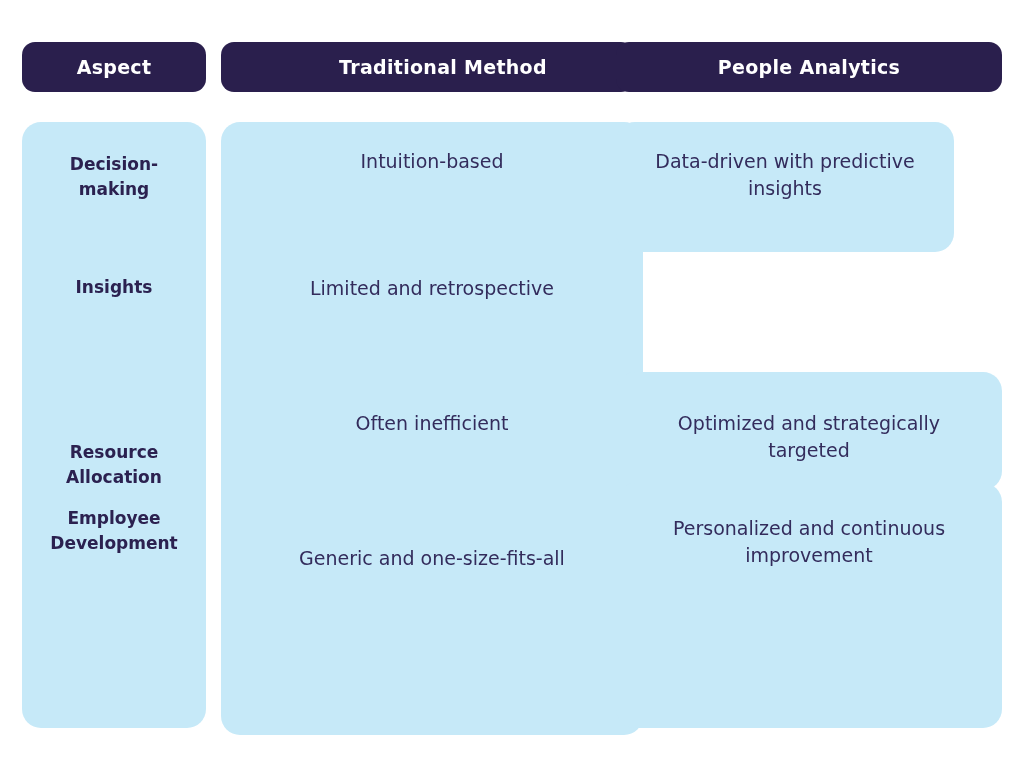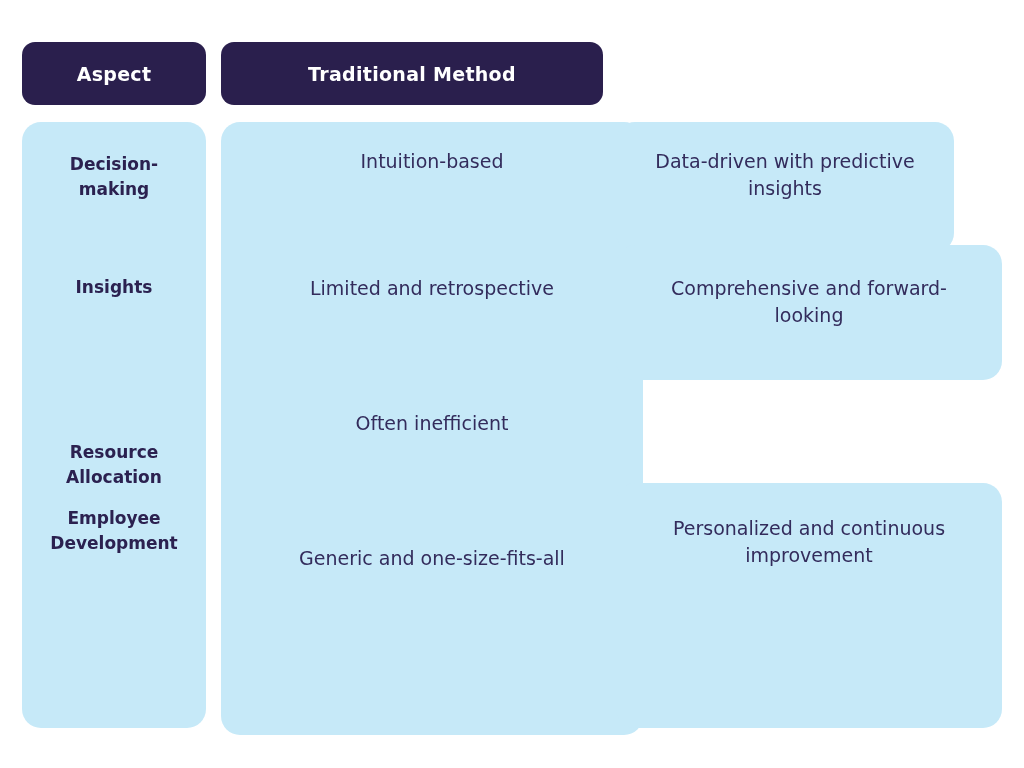--- a/index.html
+++ b/index.html
@@ -12,33 +12,33 @@
     position: relative;
     width: 1024px;
     height: 768px;
     background: #ffffff;
     overflow: hidden;
   }
   
   .hdr {
     position: absolute;
     top: 42px;
-    height: 63px;
+    height: 50px;
     background: #2a1f4d;
     border-radius: 13px;
     display: flex;
     align-items: center;
     justify-content: center;
     color: #ffffff;
     font-weight: bold;
     font-size: 19px;
     letter-spacing: 0.3px;
   }
   .hdr-aspect      { left: 22px;  width: 184px; }
-  .hdr-traditional { left: 221px; width: 382px; }
+  .hdr-traditional { left: 221px; width: 382px; padding-left: 31px; }
   .hdr-analytics   { left: 616px; width: 386px; }
 
   
   .body-rect {
     position: absolute;
     background: #c6e9f8;
     border-radius: 19px;
   }
   .col1-body { left: 22px;  top: 122px; width: 184px; height: 606px; }
   .col2-body { left: 221px; top: 122px; width: 382px; height: 613px; padding-left: 40px; }
@@ -93,20 +93,23 @@
 <body>
 
 <div class="canvas">
 
   <div class="hdr hdr-aspect">
     <span>Aspect</span>
   </div>
   <div class="hdr hdr-traditional">
     <span>Traditional Method</span>
   </div>
+  <div class="hdr hdr-analytics">
+    <span>People Analytics</span>
+  </div>
 
   <div class="body-rect col1-body">
     <div class="aspect-label al-1">
       <span>Decision-making</span>
     </div>
     <div class="aspect-label al-2">
       <span>Insights</span>
     </div>
     <div class="aspect-label al-3">
       <span>Resource Allocation</span>
@@ -129,23 +132,23 @@
     <div class="cell-text col2-cell tm-4">
       <span>Generic and one-size-fits-all</span>
     </div>
   </div>
 
   <div class="body-rect col3-b1">
     <div class="cell-text col3-cell pa-1">
       <span>Data-driven with predictive insights</span>
     </div>
   </div>
-  <div class="body-rect col3-b2">
-    <div class="cell-text col3-cell pa-2">
-      <span>Comprehensive and forward-looking</span>
+  <div class="body-rect col3-b3">
+    <div class="cell-text col3-cell pa-3">
+      <span>Optimized and strategically targeted</span>
     </div>
   </div>
   <div class="body-rect col3-b4">
     <div class="cell-text col3-cell pa-4">
       <span>Personalized and continuous improvement</span>
     </div>
   </div>
 
 </div>
 

